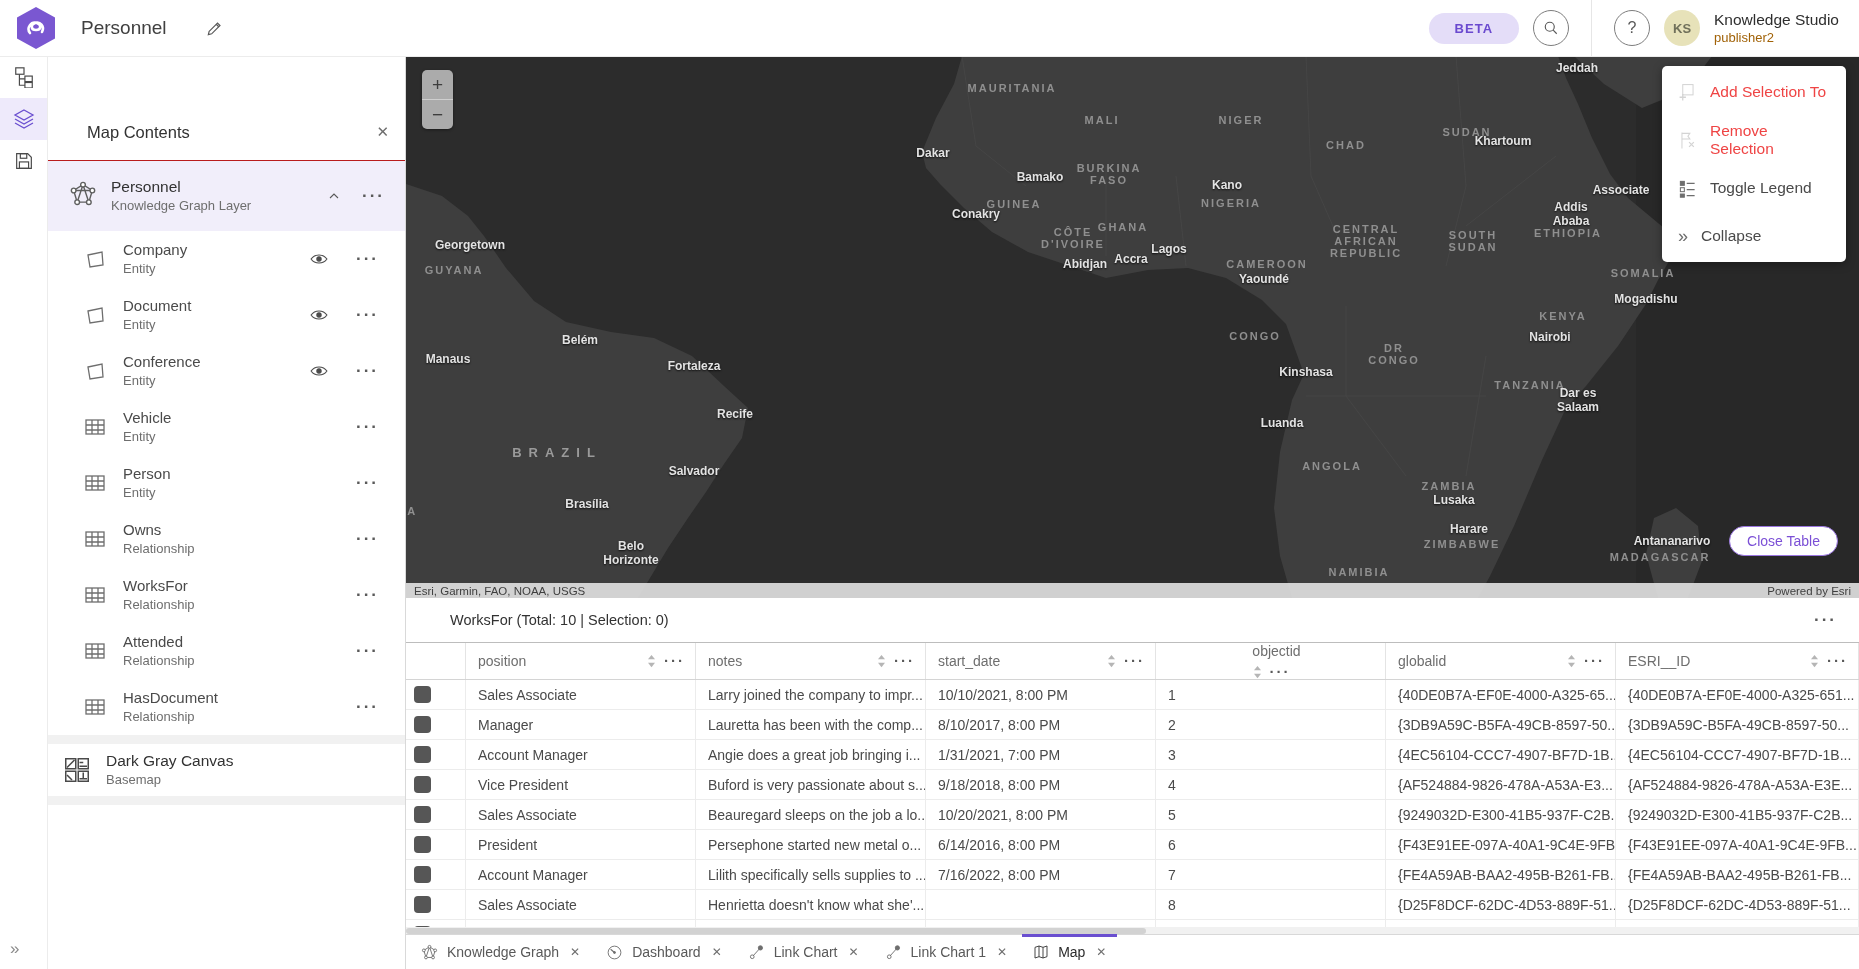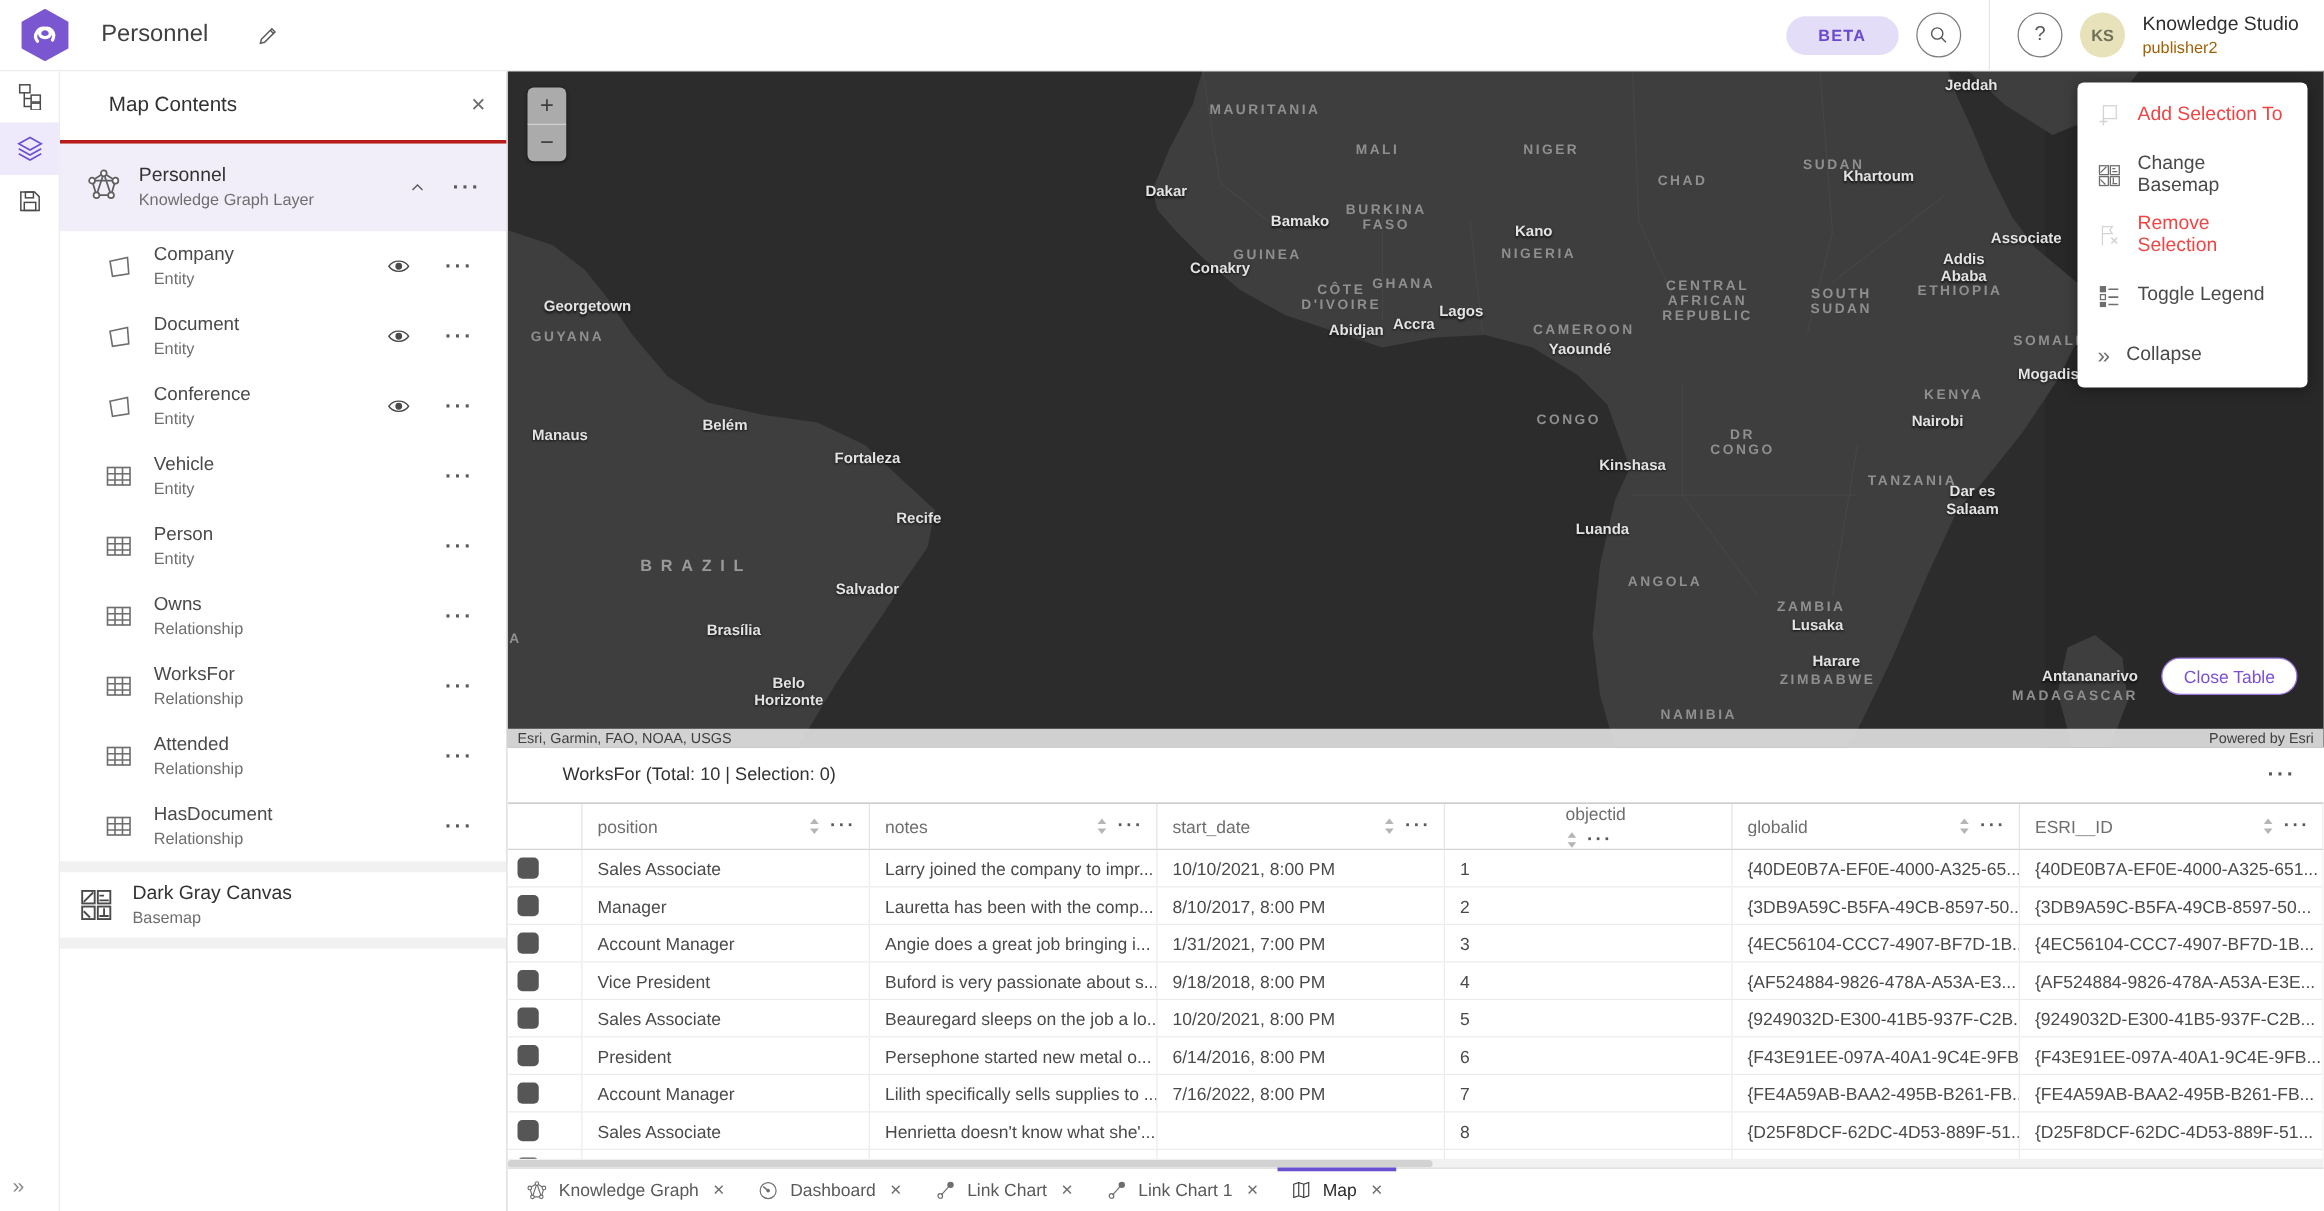--- a/index.html
+++ b/index.html
@@ -21,21 +21,21 @@
   .user-block .u2{font-size:13px;color:#a16207;}
 
   
   .rail{position:absolute;left:0;top:56px;width:47px;bottom:0;background:#fff;border-right:1px solid #ececec;z-index:30;}
   .rail-item{width:47px;height:42px;display:flex;align-items:center;justify-content:center;color:#4a4a4a;cursor:pointer;}
   .rail-item.active{background:#eeeafb;color:#6a4fd0;}
   .rail-collapse{position:absolute;bottom:6px;left:0;width:47px;height:28px;display:flex;align-items:center;justify-content:flex-start;padding-left:10px;color:#8a8a8a;font-size:17px;cursor:pointer;box-sizing:border-box;}
 
   
   .panel{position:absolute;left:47px;top:56px;width:359px;bottom:0;background:#fff;border-right:1px solid #d9d9d9;z-index:20;box-sizing:border-box;}
-  .panel-header{height:56px;display:flex;align-items:center;justify-content:space-between;padding:0 16px 0 40px;border-bottom:3px solid #b91c1c;}
+  .panel-header{height:56px;display:flex;align-items:center;justify-content:space-between;padding:0 16px 0 40px;border-bottom:1px solid #b91c1c;margin-top:48px;}
   .panel-title{font-size:16.5px;color:#323232;}
   .panel-close{color:#6e6e6e;font-size:15px;cursor:pointer;}
   .glayer-row{height:70px;background:#f1eefa;display:flex;align-items:center;position:relative;cursor:pointer;}
   .glayer-icon{margin-left:22px;color:#5f5f5f;}
   .glayer-text{margin-left:14px;line-height:1.3;}
   .glayer-text .n{font-size:15.5px;color:#323232;}
   .glayer-text .t{font-size:13px;color:#6e6e6e;}
   .glayer-chevron{position:absolute;right:63px;color:#595959;cursor:pointer;display:flex;}
   .dots{letter-spacing:2px;color:#595959;font-size:17px;font-weight:bold;cursor:pointer;line-height:10px;}
   .glayer-dots{position:absolute;right:20px;}
@@ -421,21 +421,21 @@
         <div class="map-label lbl-city" style="left: 1240px; top: 243px;">Mogadishu</div>
         <div class="map-label lbl-city" style="left: 1144px; top: 281px;">Nairobi</div>
         <div class="map-label lbl-city" style="left: 900px; top: 316px;">Kinshasa</div>
         <div class="map-label lbl-city" style="left: 876px; top: 367px;">Luanda</div>
         <div class="map-label lbl-city" style="left: 1172px; top: 344px;">Dar es
 Salaam</div>
         <div class="map-label lbl-city" style="left: 1048px; top: 444px;">Lusaka</div>
         <div class="map-label lbl-city" style="left: 1063px; top: 473px;">Harare</div>
         <div class="map-label lbl-city" style="left: 1266px; top: 485px;">Antananarivo</div>
         <div class="map-label lbl-city" style="left: 64px; top: 189px;">Georgetown</div>
-        <div class="map-label lbl-city" style="left: 42px; top: 292px;">Manaus</div>
+        <div class="map-label lbl-city" style="left: 42px; top: 303px;">Manaus</div>
         <div class="map-label lbl-city" style="left: 174px; top: 284px;">Belém</div>
         <div class="map-label lbl-city" style="left: 288px; top: 310px;">Fortaleza</div>
         <div class="map-label lbl-city" style="left: 329px; top: 358px;">Recife</div>
         <div class="map-label lbl-city" style="left: 288px; top: 415px;">Salvador</div>
         <div class="map-label lbl-city" style="left: 181px; top: 448px;">Brasília</div>
         <div class="map-label lbl-city" style="left: 225px; top: 497px;">Belo
 Horizonte</div>
       </div>
     <div class="zoomer">
       <div class="zb">+</div>
@@ -451,32 +451,20 @@
   <div class="ctx-menu">
     <div id="ctx-items">
         <div class="ctx-item disabled">
           <span class="ci-icon">
             <svg width="19" height="19" viewBox="0 0 24 24" fill="none" stroke="currentColor" stroke-width="1.3">
               <rect x="6" y="2" width="13" height="13"></rect>
               <path d="M2,18 H10 M6,14 V22" stroke-width="1.6"></path>
             </svg>
           </span>
           <span>Add Selection To</span>
-        </div>
-        <div class="ctx-item">
-          <span class="ci-icon">
-            <svg width="19" height="19" viewBox="0 0 24 24" fill="none" stroke="currentColor" stroke-width="1.3">
-              <rect x="2" y="2" width="9" height="9"></rect>
-              <rect x="13" y="2" width="9" height="9"></rect>
-              <rect x="2" y="13" width="9" height="9"></rect>
-              <rect x="13" y="13" width="9" height="9"></rect>
-              <path d="M3,9 L9,3 M15,8 H20 M15,5 H18 M3,16 L8,21 M16,14 V20 M15,20 H20"></path>
-            </svg>
-          </span>
-          <span>Change Basemap</span>
         </div>
         <div class="ctx-item disabled">
           <span class="ci-icon">
             <svg width="19" height="19" viewBox="0 0 24 24" fill="none" stroke="currentColor" stroke-width="1.3">
               <path d="M5,2 V22 M5,3 H15 L12.5,6.5 L15,10 H5"></path>
               <path d="M14,14 L20,20 M20,14 L14,20" stroke-width="1.6"></path>
             </svg>
           </span>
           <span>Remove Selection</span>
         </div>

